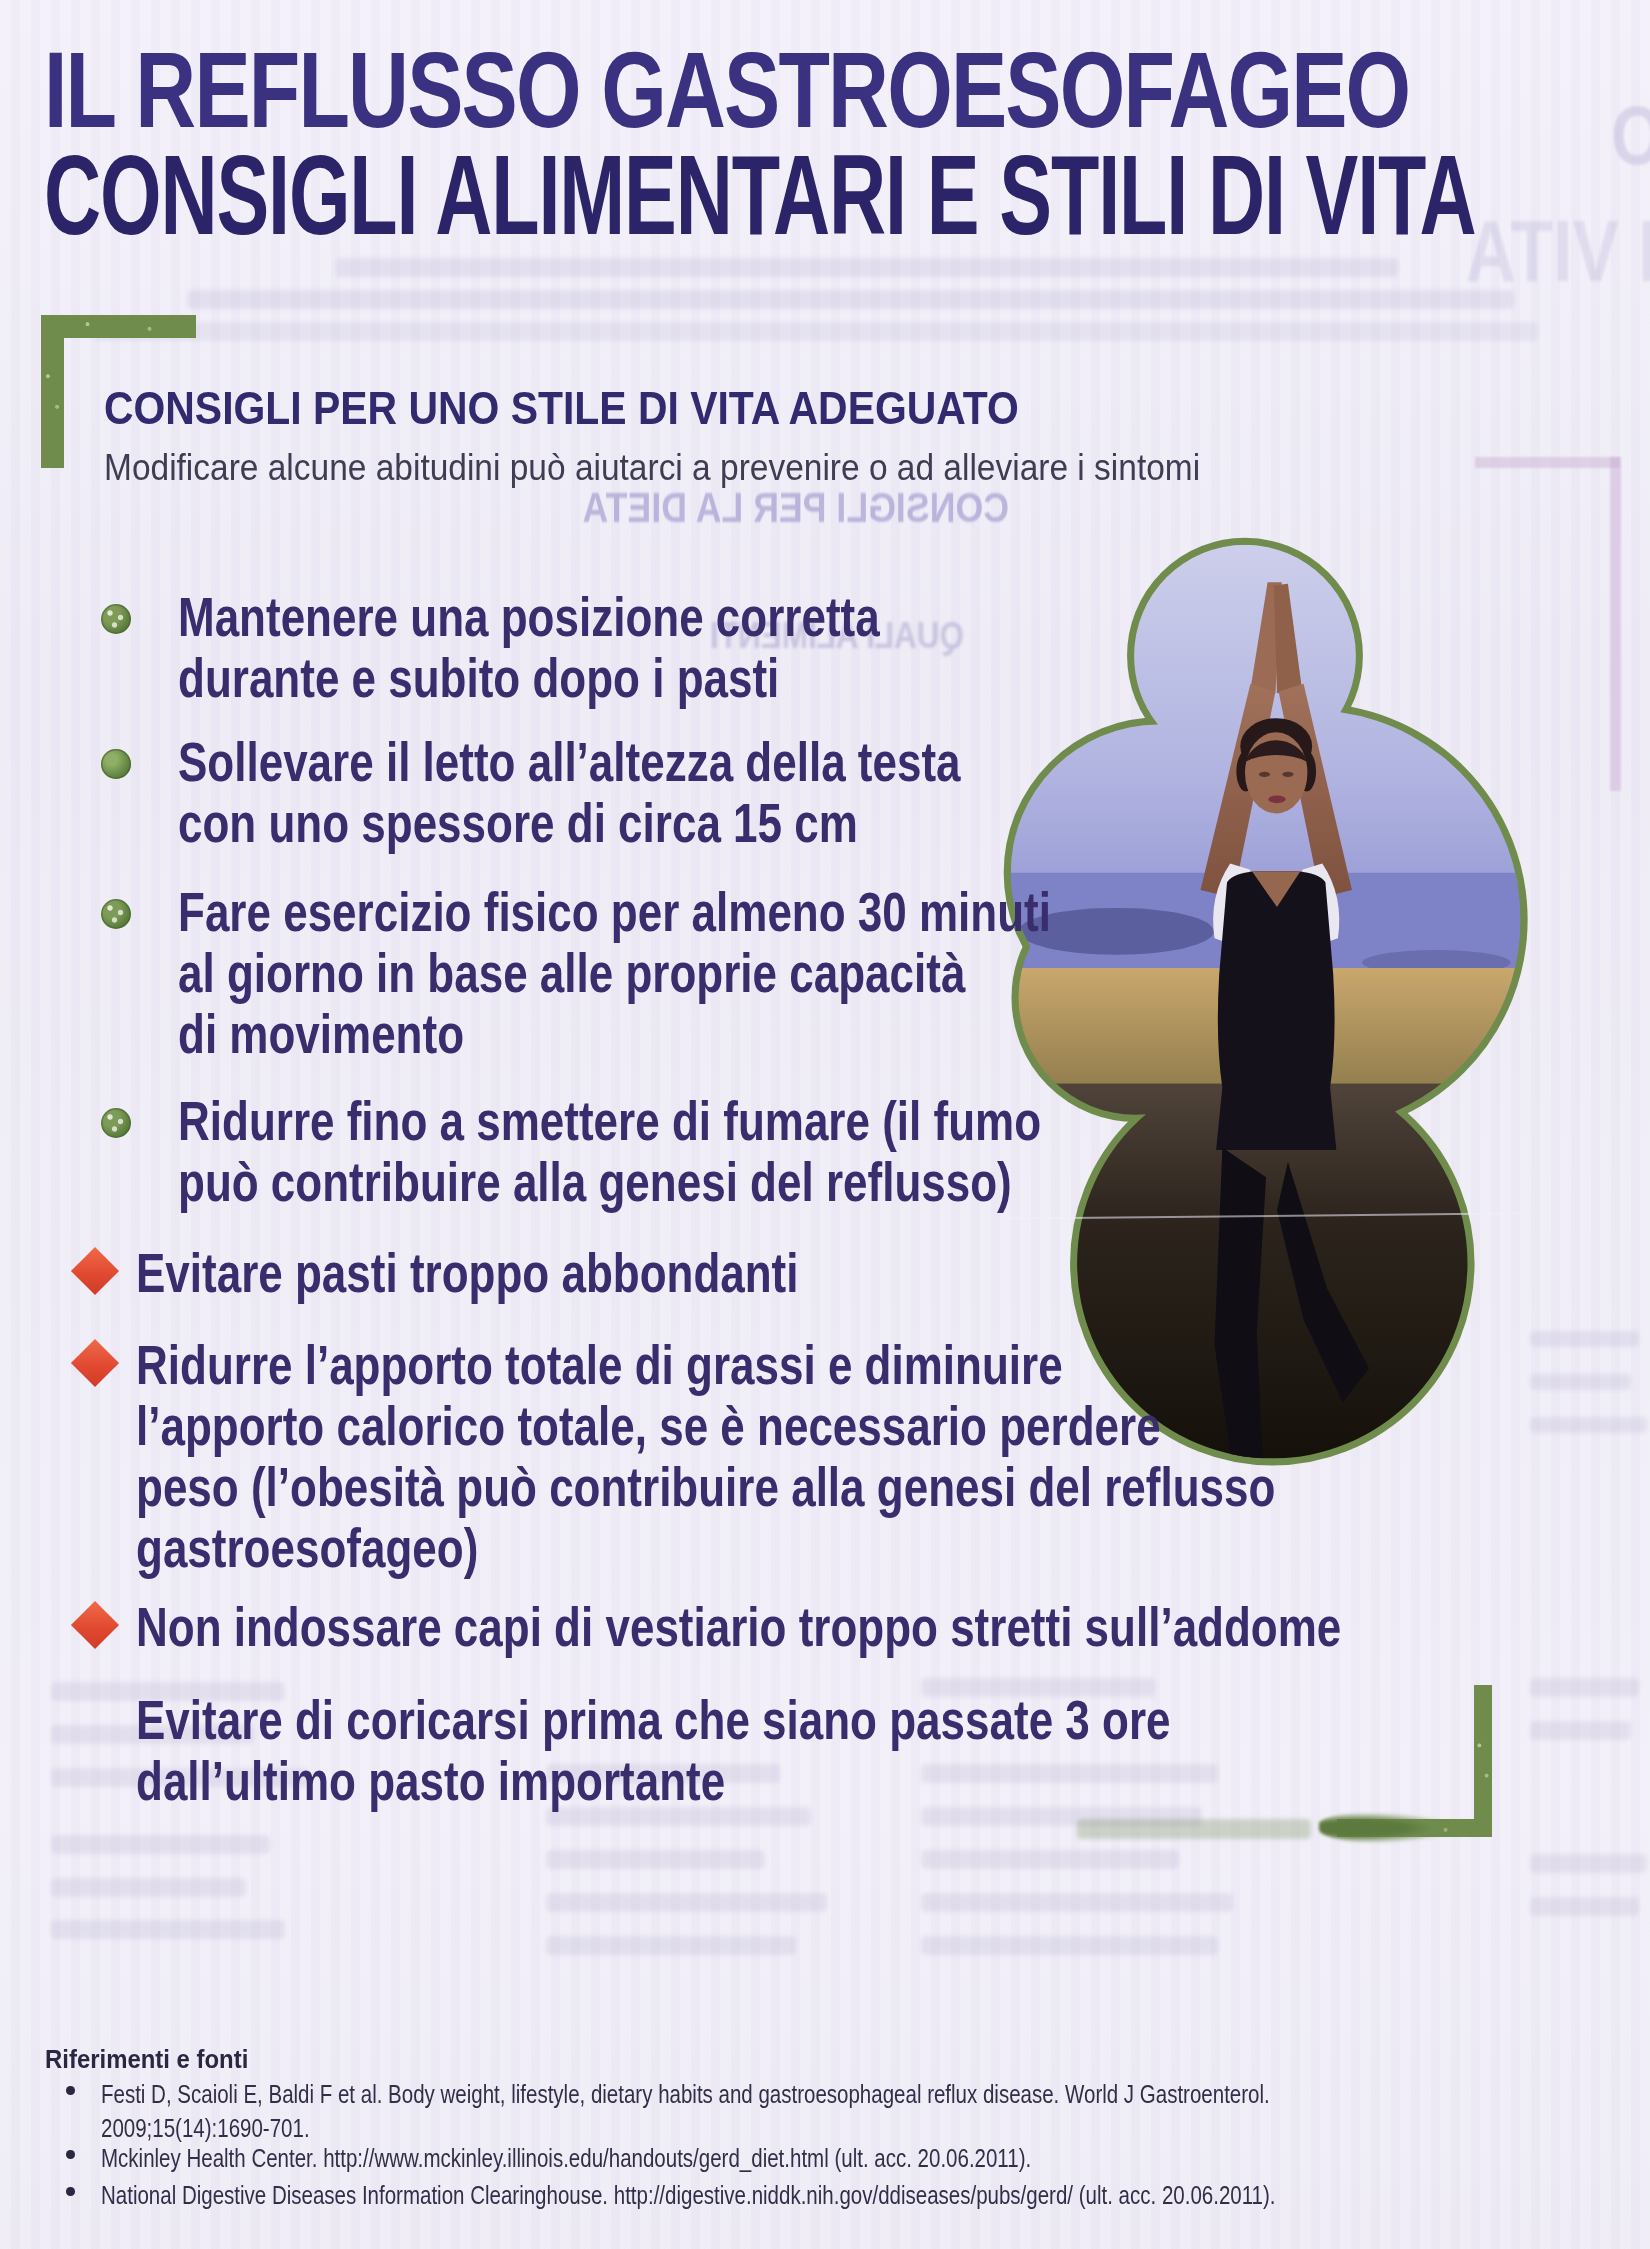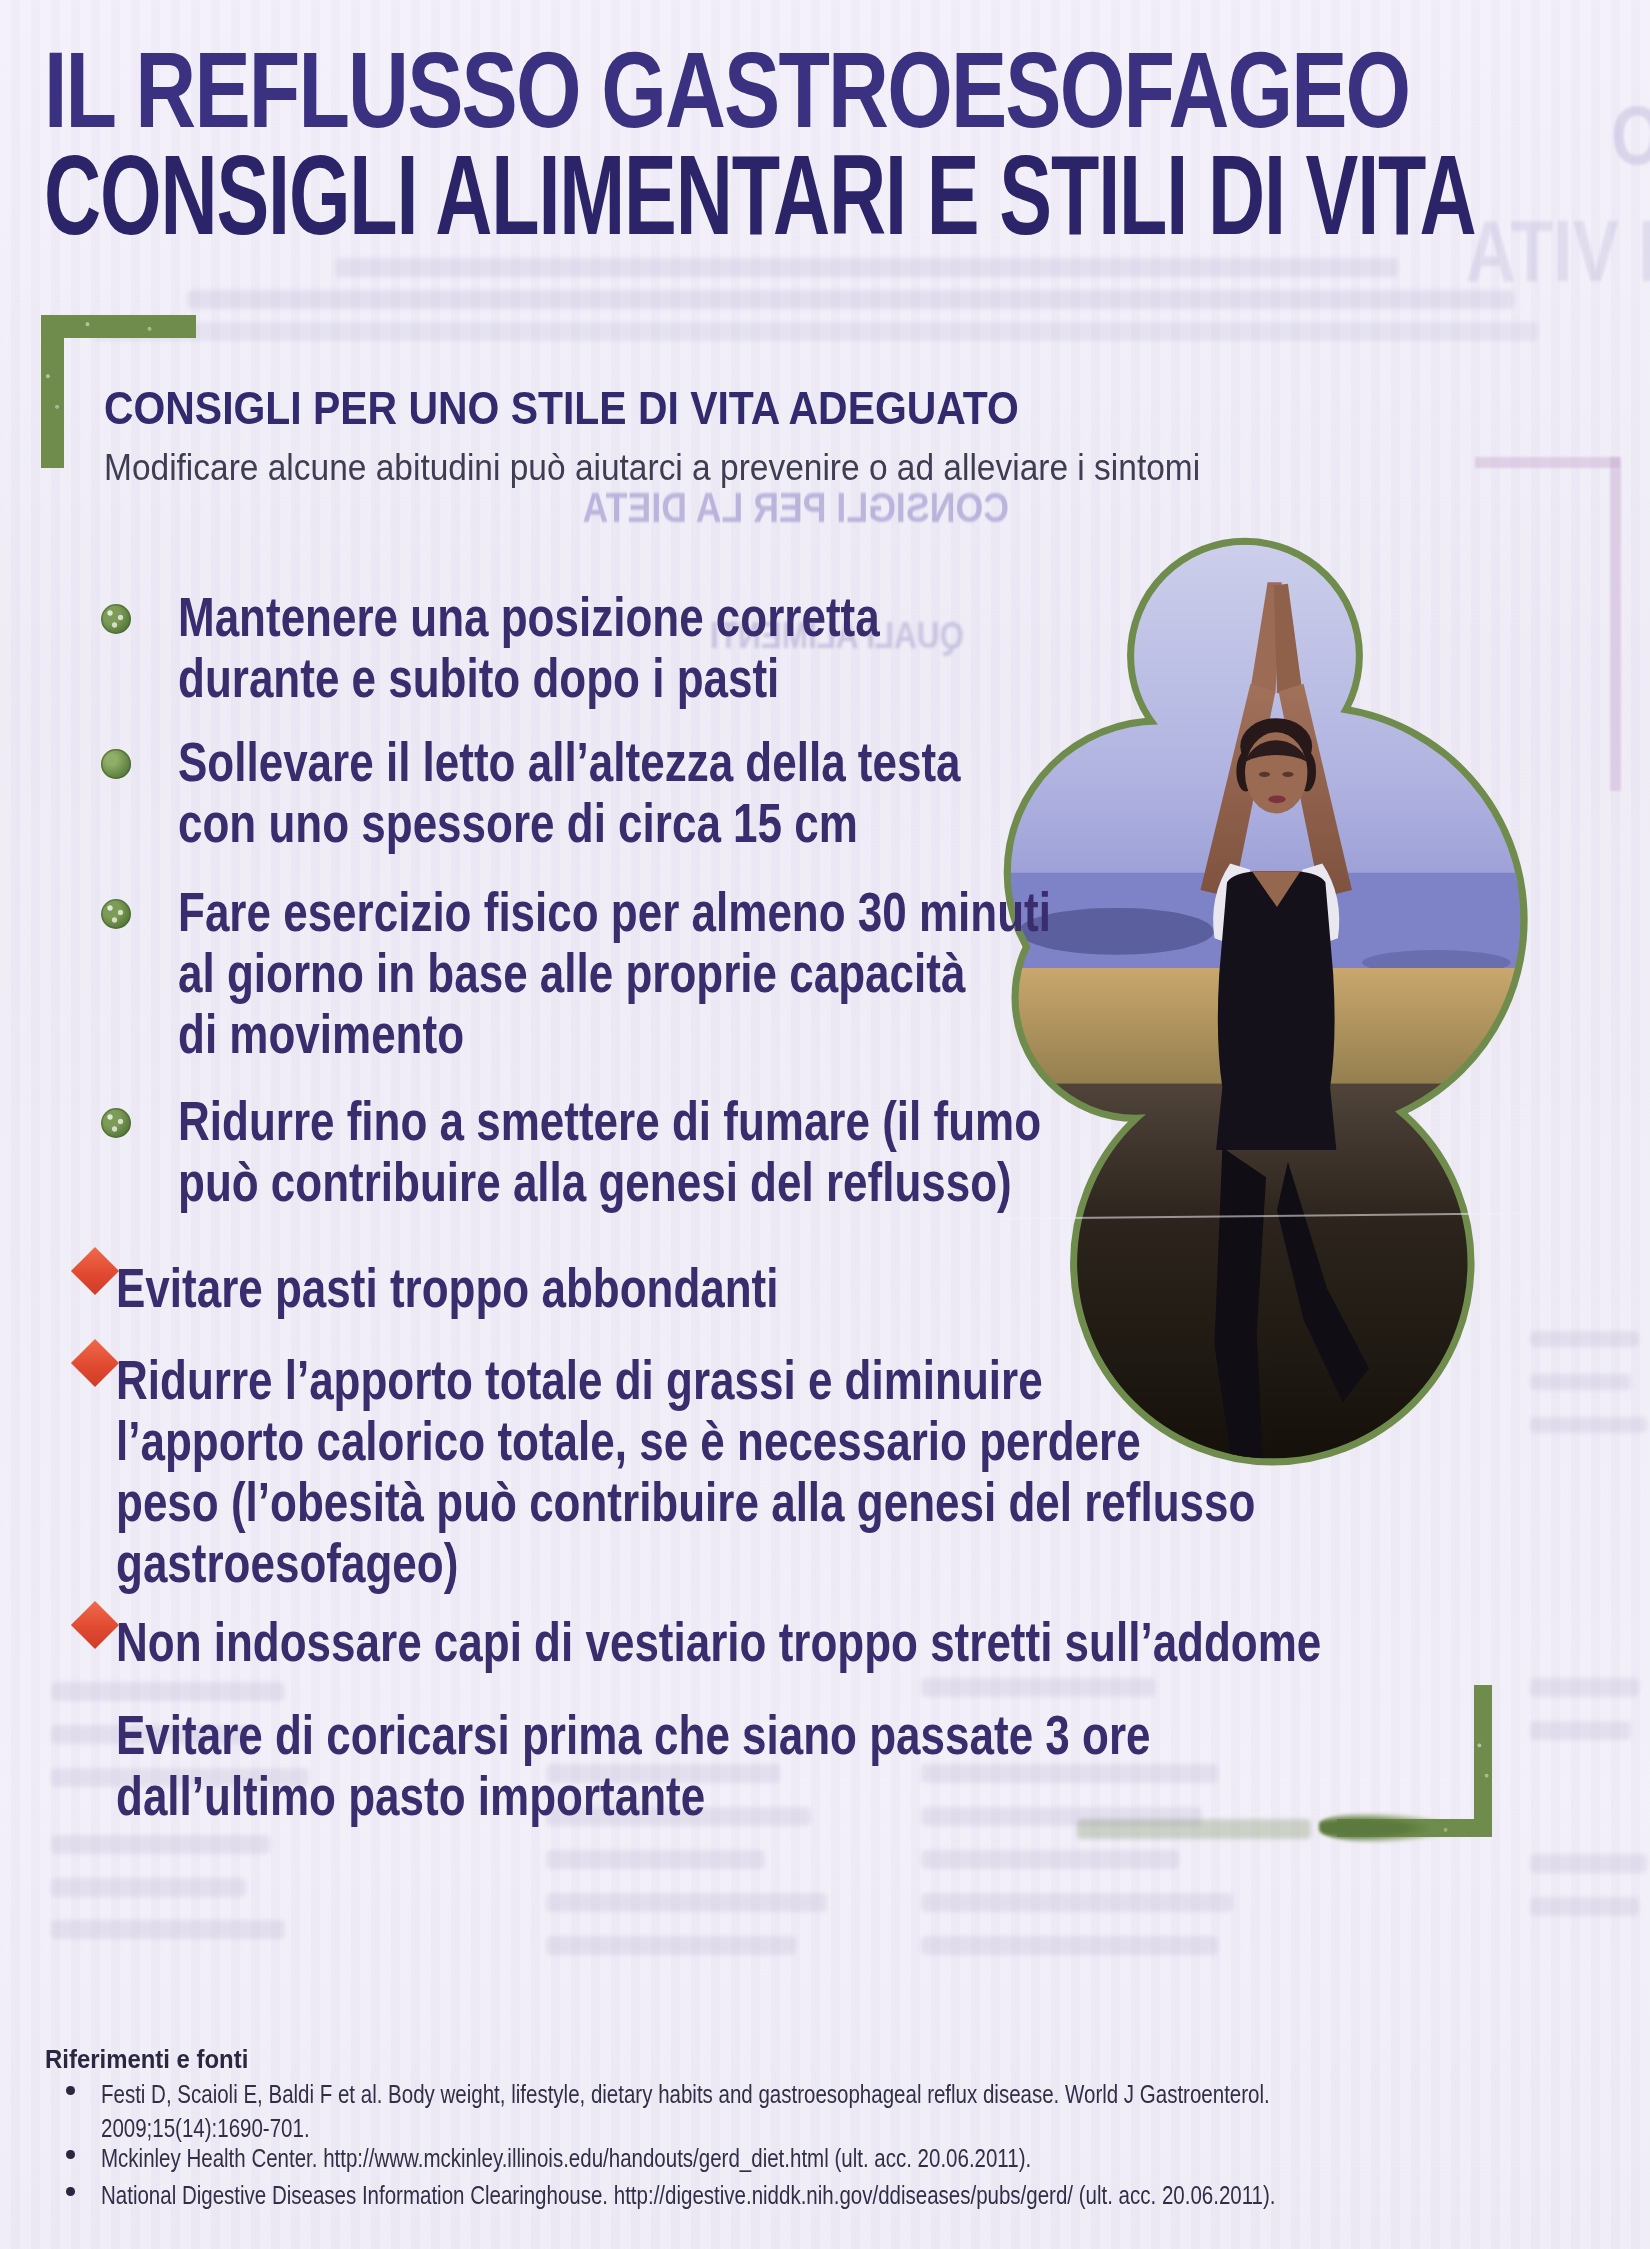--- a/index.html
+++ b/index.html
@@ -42,21 +42,21 @@
     transform:scaleX(.87); transform-origin:left top; white-space:nowrap; z-index:3;}
   .sub{left:104px; top:447px; font-size:36px; font-weight:400; color:#403c52;
     transform:scaleX(.93); transform-origin:left top; white-space:nowrap; z-index:3;}
 
   
   .tip{left:0; top:0; width:1650px; z-index:3;}
   .tl-line{font-size:55px; line-height:61px; font-weight:700; color:#3a2d6e;
     transform:scaleX(.80); transform-origin:left top; white-space:nowrap;}
   .tip .lines{position:absolute;}
   .lines.dot-t{left:178px;}
-  .lines.dia-t{left:116px;margin-top:15px;}
+  .lines.dia-t{left:136px;}
   .marker{position:absolute; display:block;}
   .m-dot{left:101px; width:30px; height:30px; border-radius:50%;
     background:radial-gradient(circle at 35% 35%, #8fae66 0 20%, #55793a 75%);
     box-shadow:inset 0 0 0 1.6px rgba(70,100,45,.6);}
   .m-dot.speckled{background:
     radial-gradient(circle at 30% 30%, rgba(238,240,230,.9) 0 2.3px, transparent 3.1px),
     radial-gradient(circle at 65% 45%, rgba(238,240,230,.8) 0 2.3px, transparent 3.1px),
     radial-gradient(circle at 45% 70%, rgba(238,240,230,.8) 0 2.3px, transparent 3.1px),
     radial-gradient(circle at 35% 35%, #7d9c58 0 30%, #4e7233 80%);}
   .m-diamond{left:78px; width:34px; height:34px; transform:rotate(45deg);

